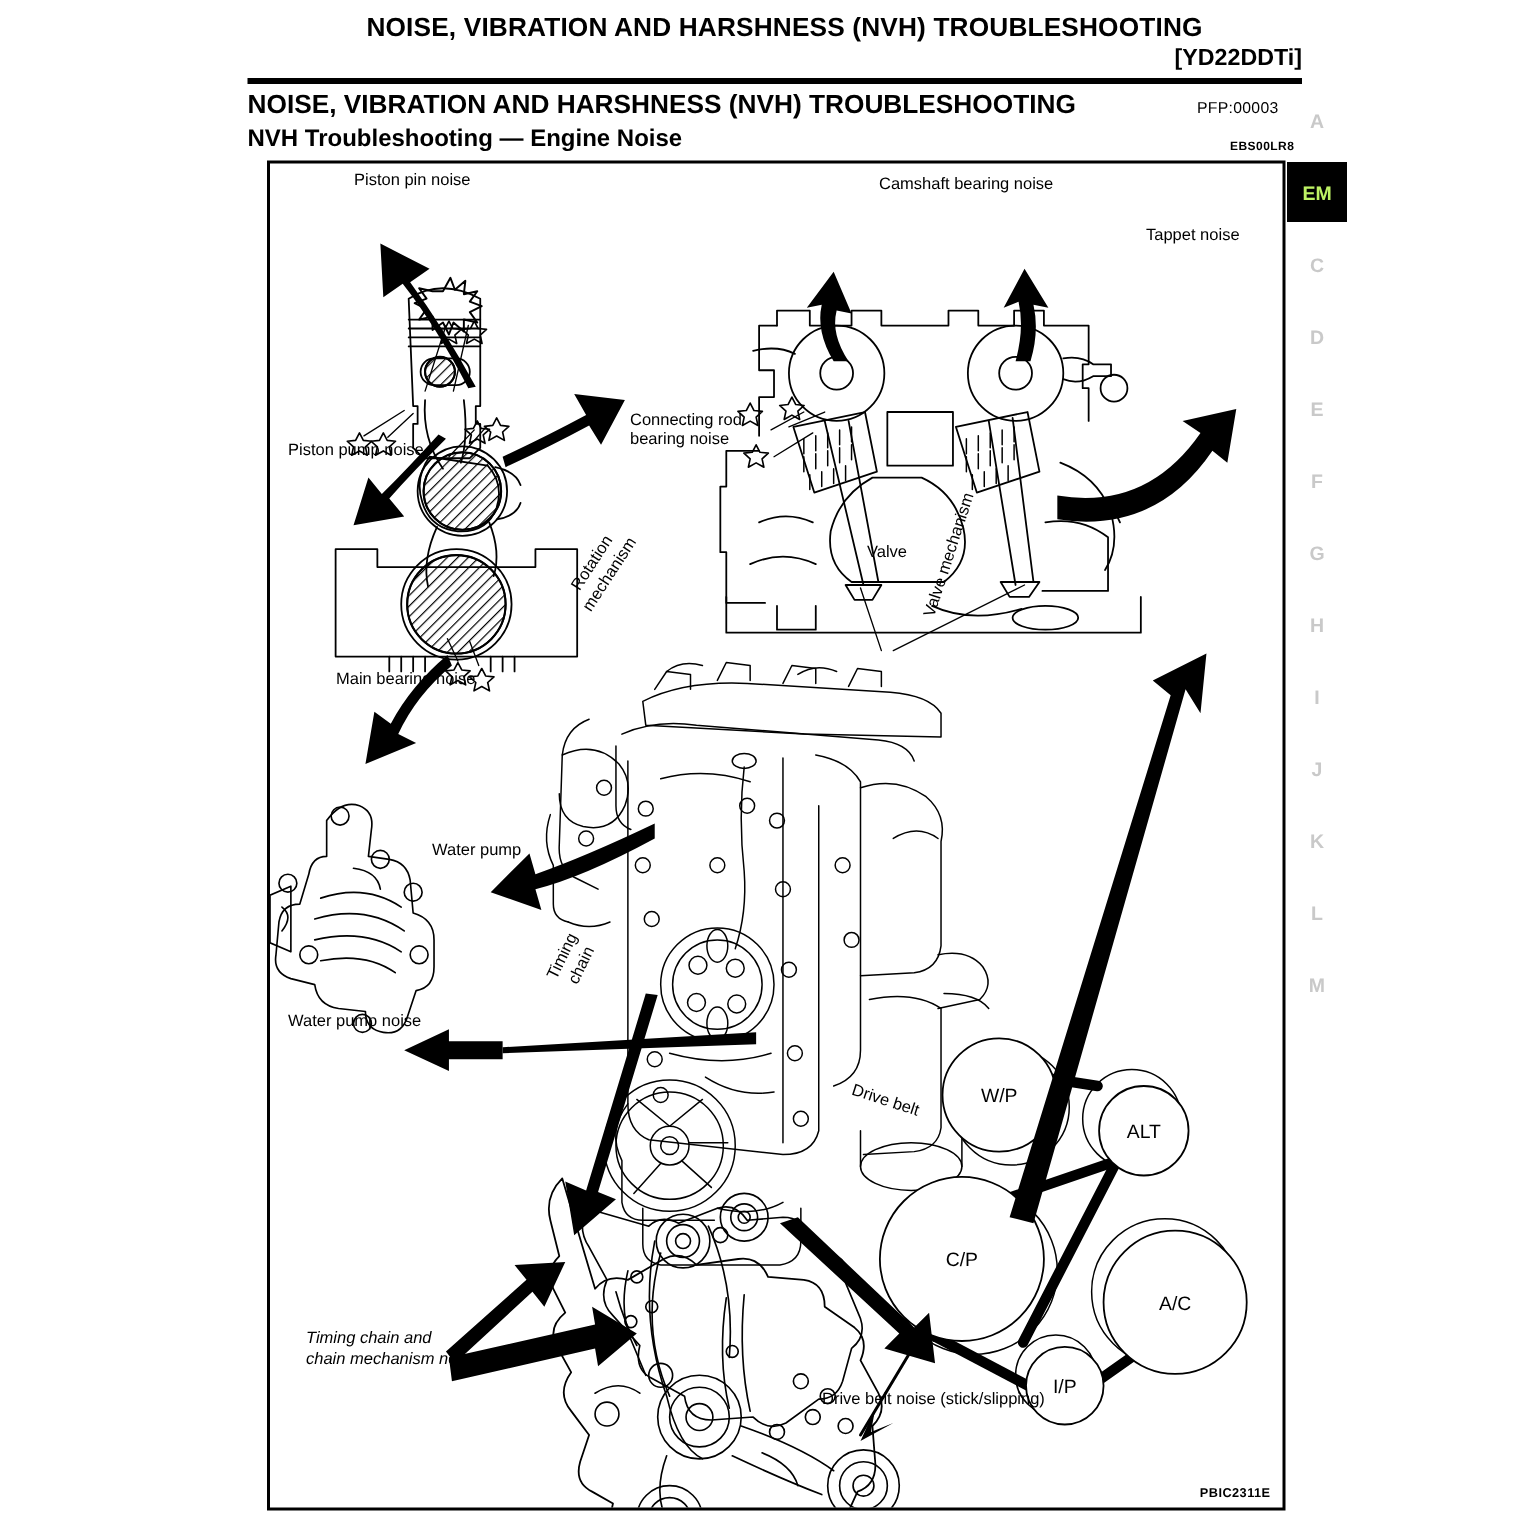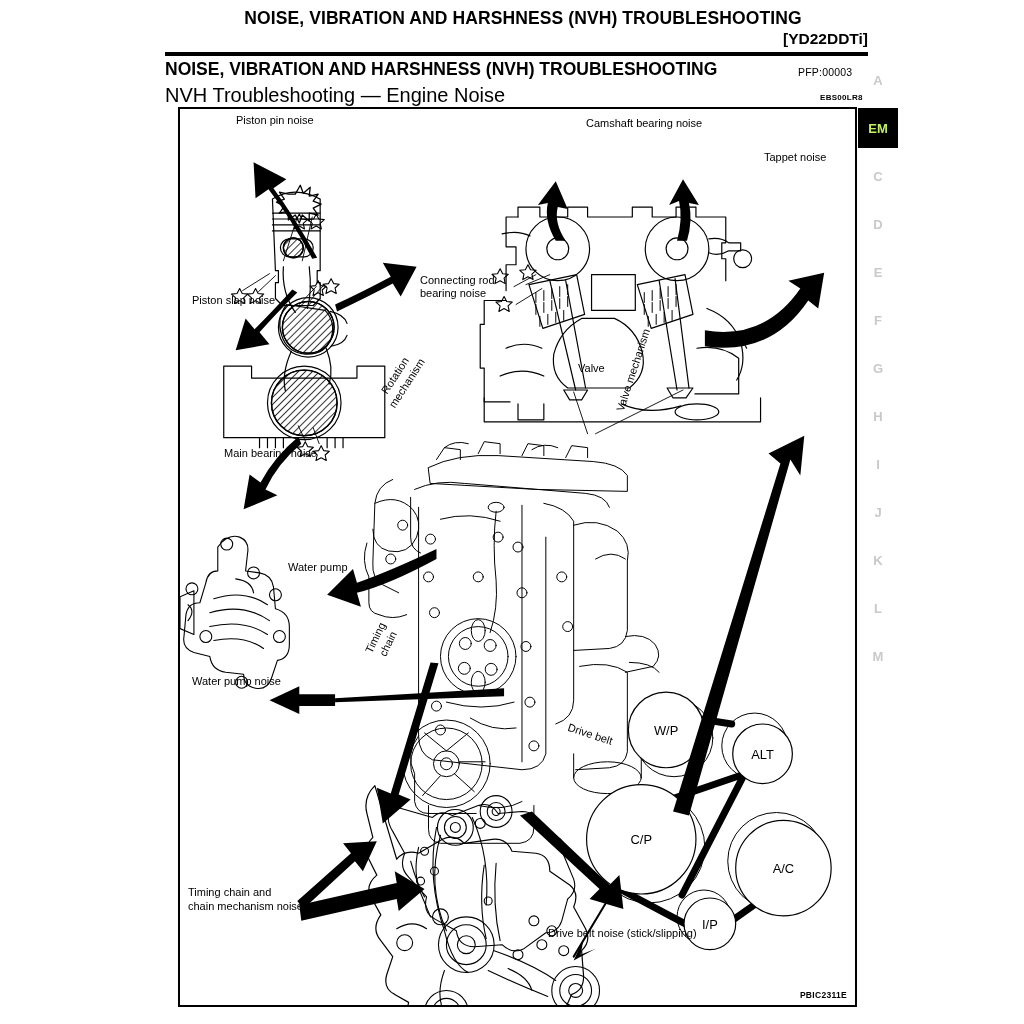--- a/index.html
+++ b/index.html
@@ -32,21 +32,21 @@
   .sec-title{
     position:absolute;left:165px;top:59px;
     font-weight:bold;font-size:17.5px;white-space:nowrap;
   }
   .pfp{
     position:absolute;left:798px;top:66px;
     font-size:10.5px;font-weight:normal;letter-spacing:.2px;
   }
   .sub-title{
     position:absolute;left:165px;top:84px;
-    font-weight:normal;font-size:20px;white-space:nowrap;
+    font-weight:bold;font-size:16px;white-space:nowrap;
   }
   .ebs{
     position:absolute;left:820px;top:93px;
     font-size:8px;font-weight:bold;letter-spacing:.3px;
   }
 
   
   .figure{
     position:absolute;left:178px;top:107px;width:679px;height:900px;
     border:2px solid #000;background:#fff;box-sizing:border-box;
@@ -425,21 +425,21 @@
         <text x="489" y="629">W/P</text>
         <text x="586" y="653">ALT</text>
         <text x="464" y="739">C/P</text>
         <text x="607" y="768">A/C</text>
         <text x="533" y="824">I/P</text>
       </g>
     </svg>
 
     <div class="lbl" style="left:56px;top:5px;">Piston pin noise</div>
 
-    <div class="lbl" style="left:12px;top:185px;">Piston slap noise</div>
+    <div class="lbl" style="left:12px;top:185px;">Piston pump noise</div>
 
     <div class="lbl two" style="left:240px;top:165px;width:100px;">
       <span>Connecting rod</span><br>
       <span>bearing noise</span>
     </div>
 
     <div class="lbl" style="left:44px;top:338px;">Main bearing noise</div>
 
     <div class="lbl" style="left:406px;top:8px;">Camshaft bearing noise</div>
 
@@ -458,21 +458,21 @@
     <div class="lbl" style="left:108px;top:452px;">Water pump</div>
 
     <div class="lbl" style="left:12px;top:566px;">Water pump noise</div>
 
     <div class="lbl two" style="left:178px;top:548px;width:50px;line-height:14px;
                 transform:rotate(-64deg);transform-origin:left top;text-align:center;">
       <span>Timing</span><br>
       <span>chain</span>
     </div>
 
-    <div class="lbl two" style="left:8px;top:776px;width:130px;line-height:14px;">
+    <div class="lbl two" style="left:24px;top:776px;width:130px;line-height:14px;font-style:italic;">
       <span>Timing chain and</span><br>
       <span>chain mechanism noise</span>
     </div>
 
     <div class="lbl" style="left:390px;top:612px;transform:rotate(18deg);transform-origin:left top;">Drive belt</div>
 
     <div class="lbl" style="left:368px;top:818px;">Drive belt noise (stick/slipping)</div>
 
     <div class="fig-id">PBIC2311E</div>
   </div>

